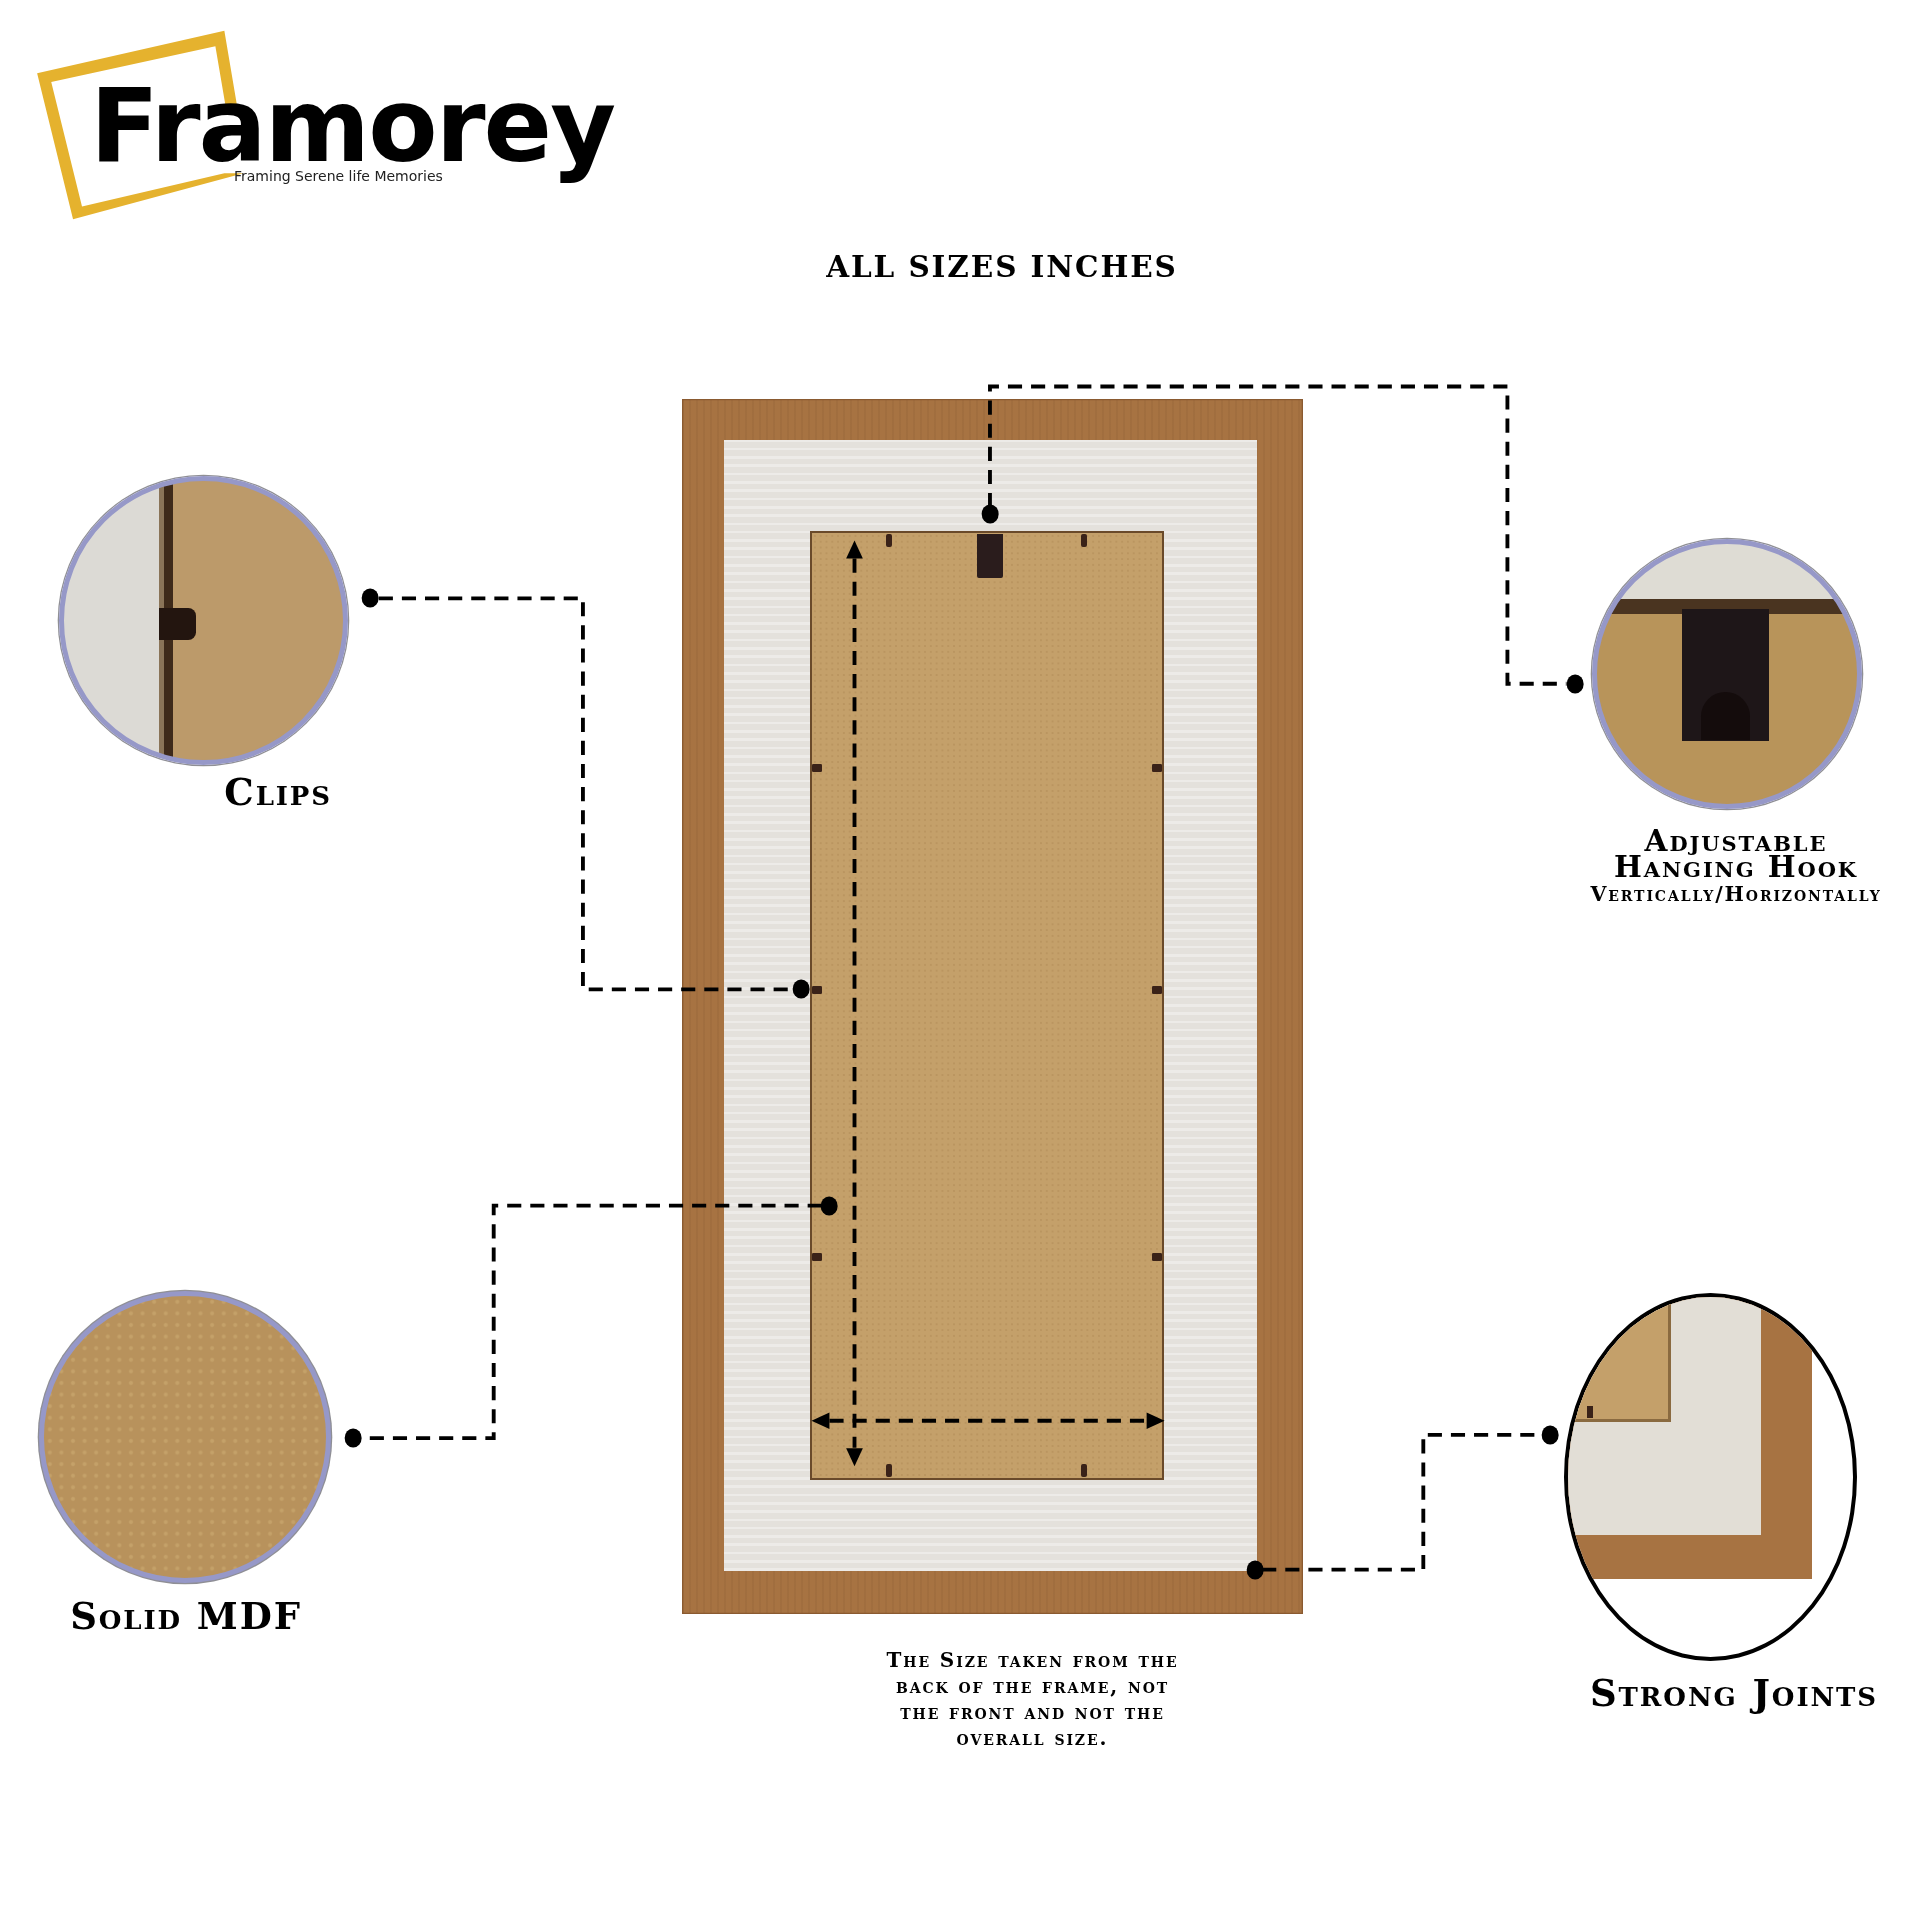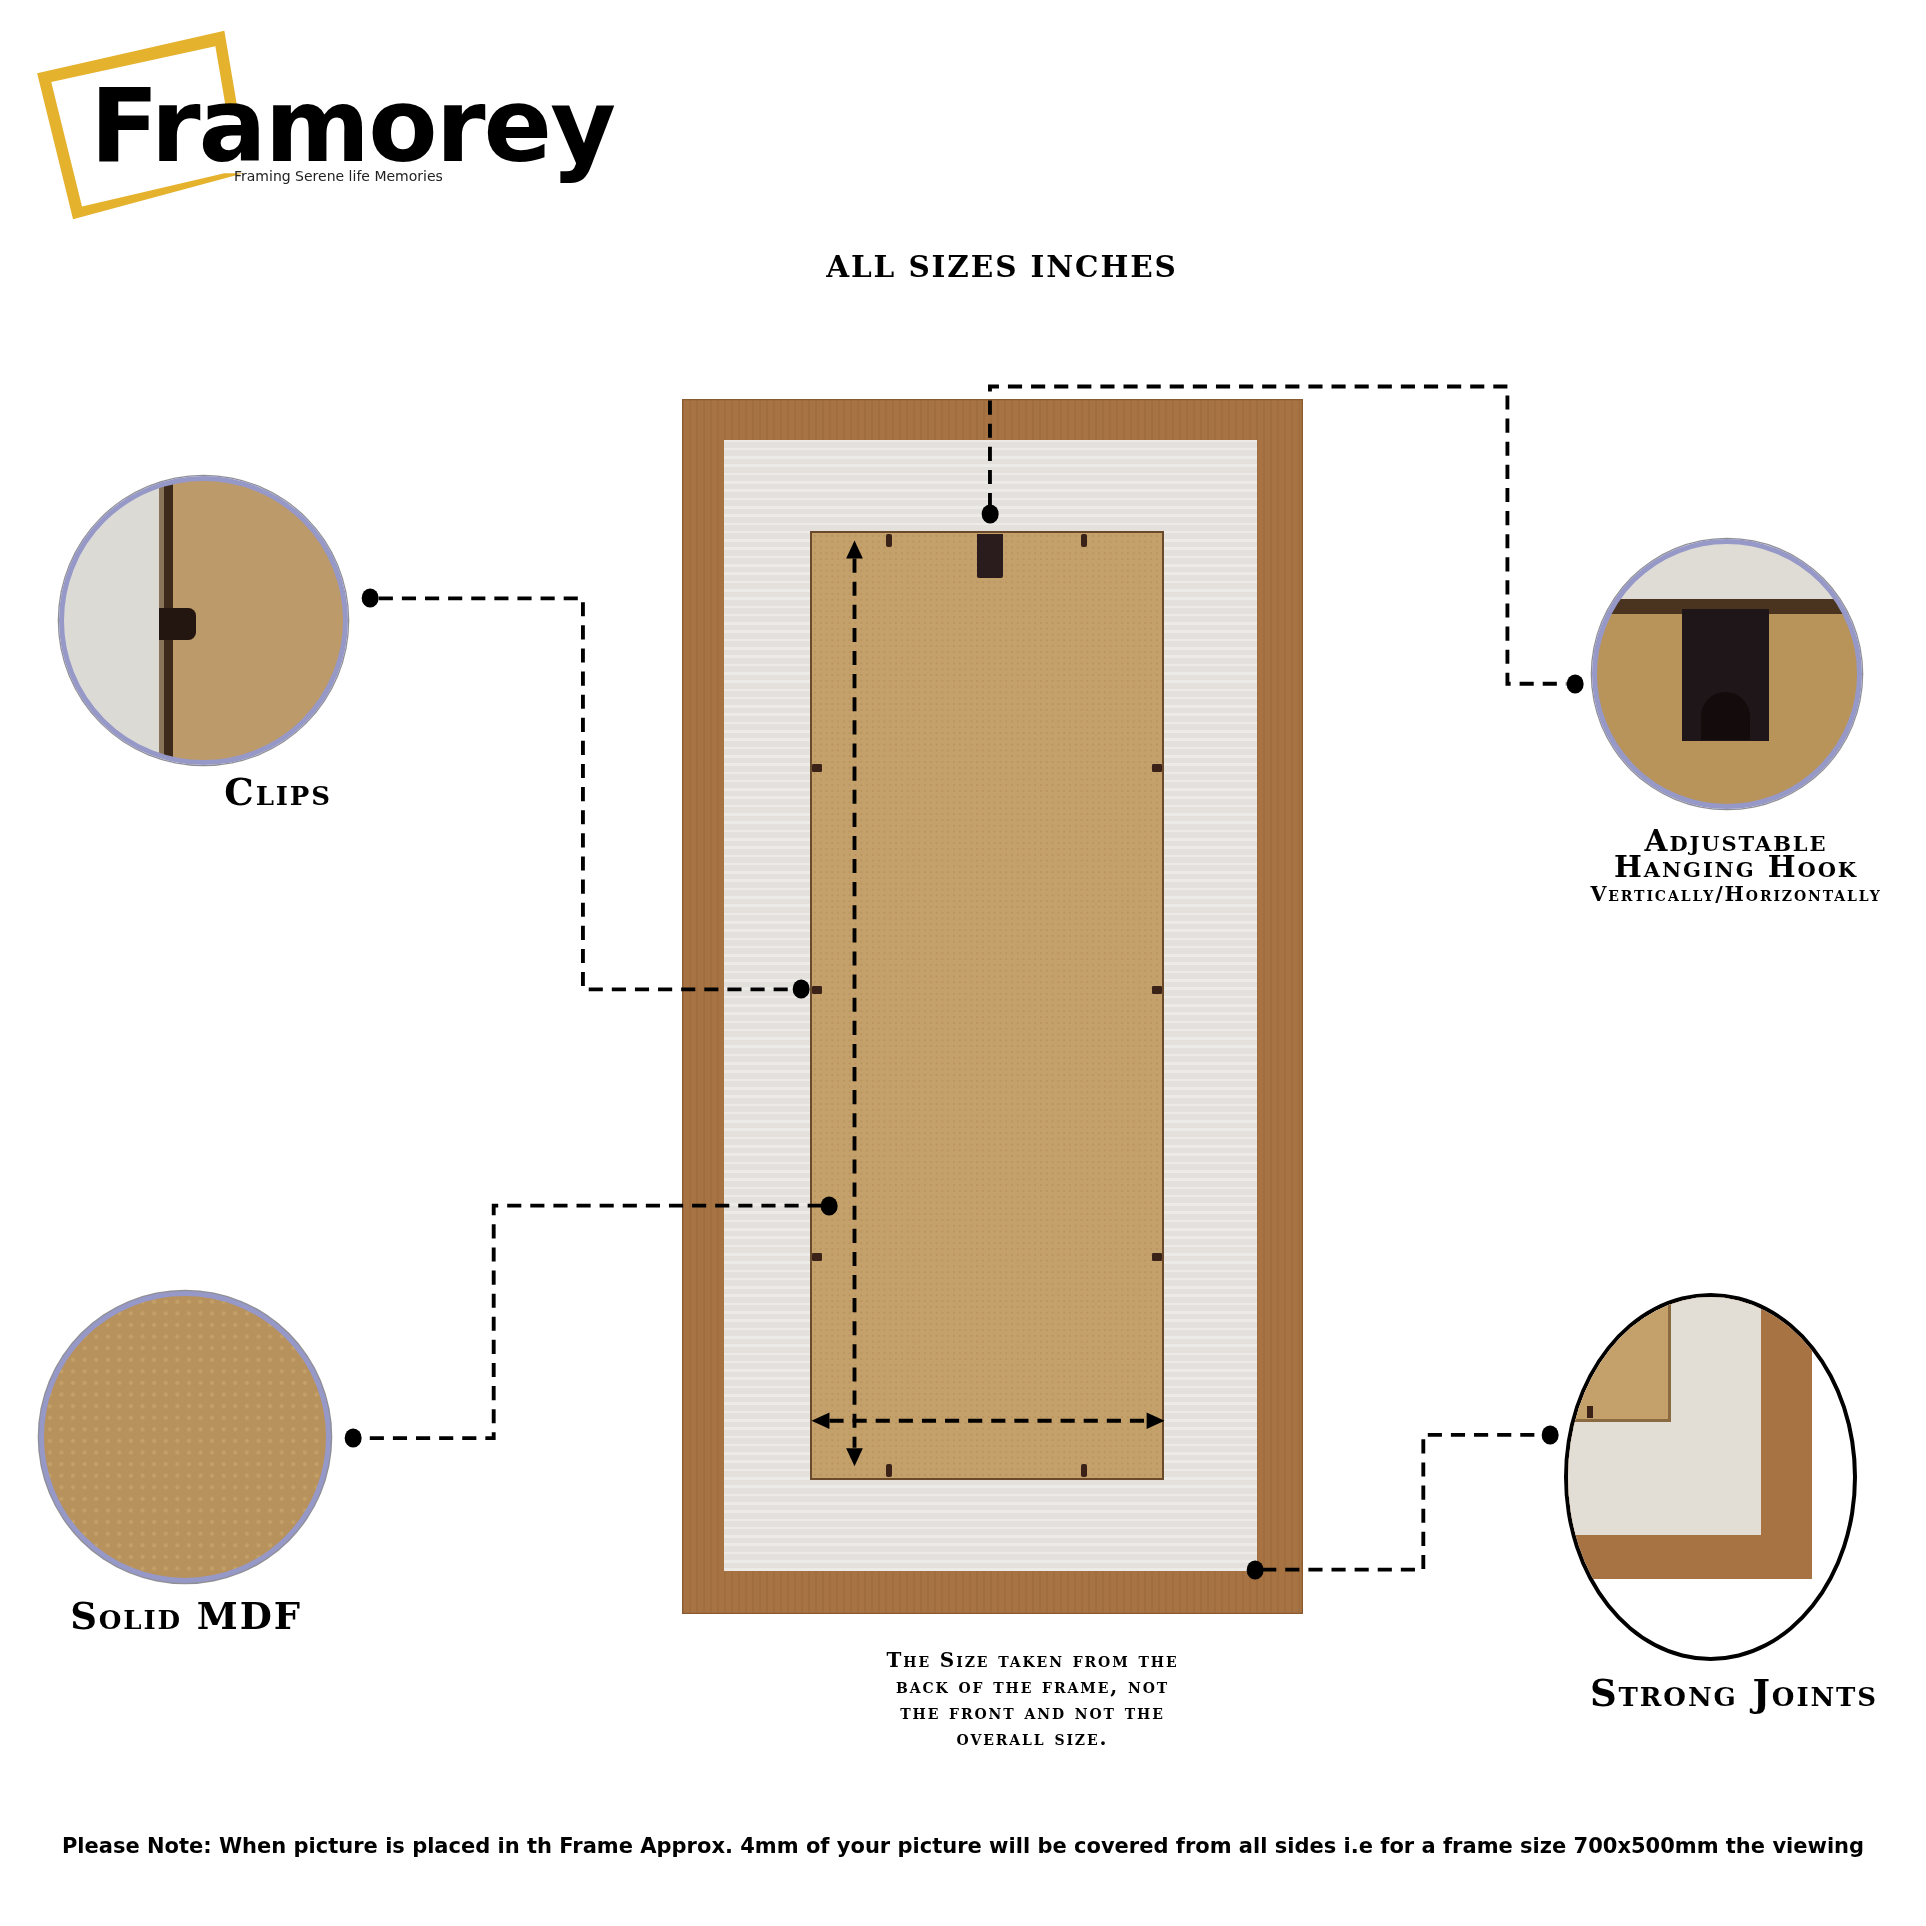--- a/index.html
+++ b/index.html
@@ -117,15 +117,14 @@
 <div class="caption" style="left:1554px;top:1671px;width:360px;font-size:37px;">Strong Joints</div>
 
 <div class="caption" style="left:808px;top:1647px;width:449px;font-size:20px;line-height:26px;">
   <div>The Size taken from the</div>
   <div>back of the frame, not</div>
   <div>the front and not the</div>
   <div>overall size.</div>
 </div>
 
 <div class="note">
-  <div>Please Note: When picture is placed in th Frame Approx. 4mm of your picture will be covered from all sides i.e for a frame size 700x500mm the viewing</div>
 </div>
 
 
 </body></html>

